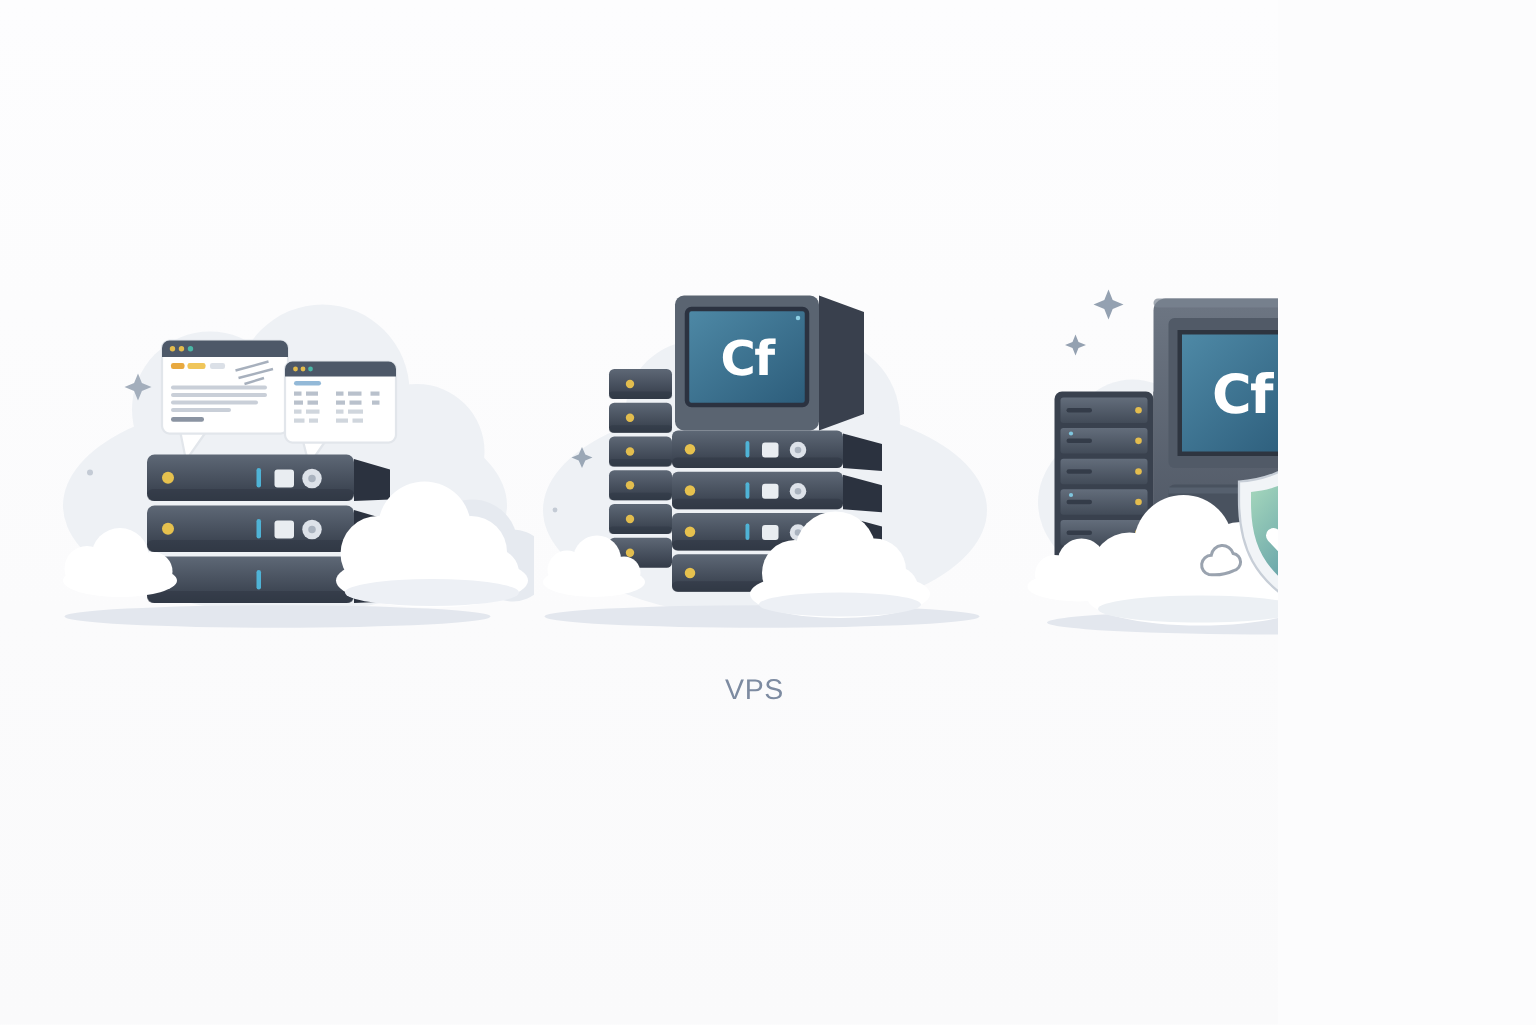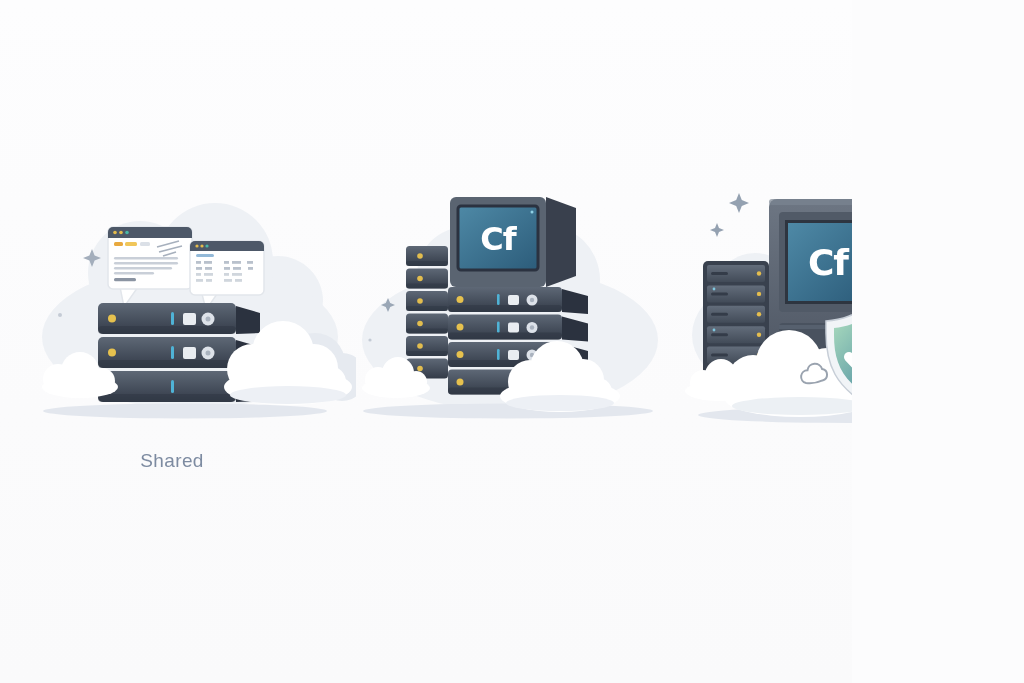--- a/index.html
+++ b/index.html
@@ -413,14 +413,14 @@
     </g>
 
     <g>
       <path d="M252,200 L252,193 A11,11 0 0 1 273,193 L273,200" fill="none" stroke="#575f6b" stroke-width="7" stroke-linecap="round"></path>
       <rect x="244" y="199" width="36" height="32" rx="6" fill="url(#cL)"></rect>
       <circle cx="262" cy="211" r="4.5" fill="#7a6120"></circle>
       <rect x="259.8" y="213" width="4.5" height="10" rx="2" fill="#7a6120"></rect>
     </g>
   </svg>
 
-  <div id="label-shared" class="tier-label">Shared</div>
+  <div id="label-vps" class="tier-label">VPS</div>
 </div>
 
 </body></html>

